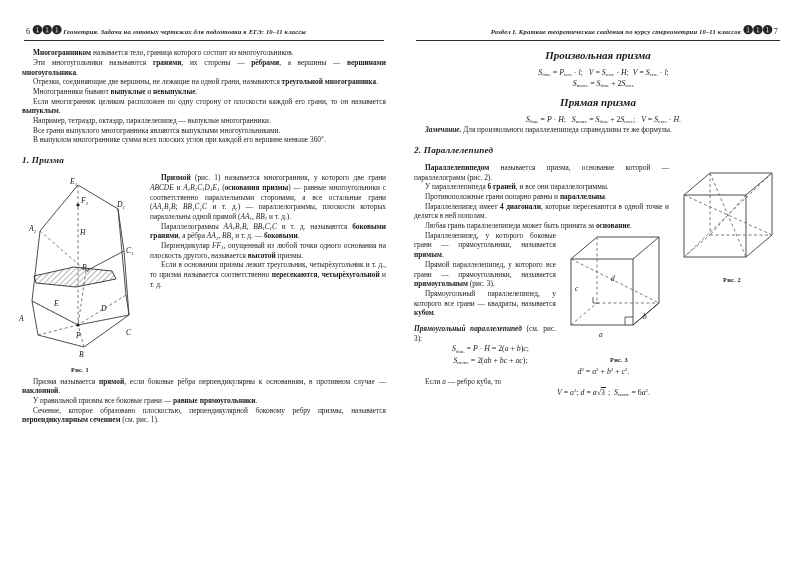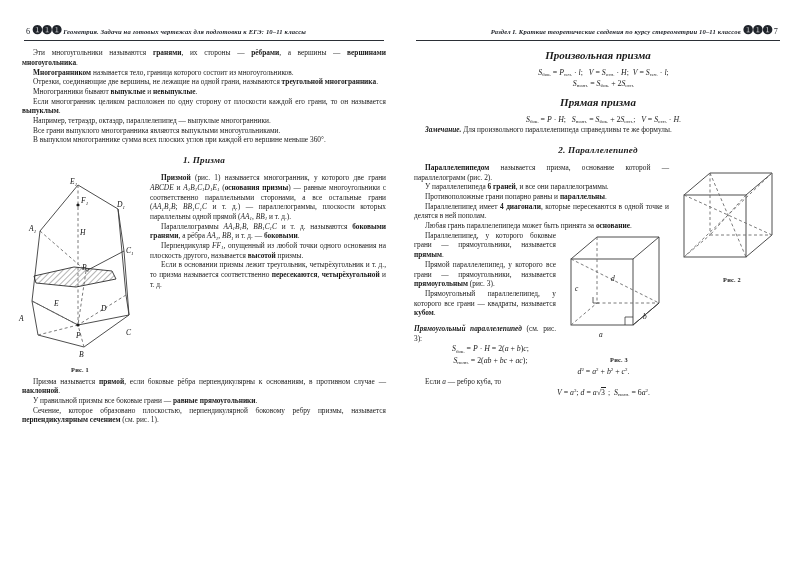--- a/index.html
+++ b/index.html
@@ -27,21 +27,21 @@
   .runhead-left{text-align:left;padding-left:4px;}
   .runhead-right{text-align:right;padding-right:4px;}
   .rule{border:0;border-top:1.4px solid #2b2f36;margin:3px 2px 7px 2px;}
 
   
   .col{font-size:7.35px;line-height:1.32;text-align:justify;}
   .col p{margin:0;text-indent:11px;}
   b{font-weight:bold;}
   i{font-style:italic;}
   .secthead{
-    text-align:center;text-indent:0;font-style:italic;font-weight:bold;
+    text-align:left;text-indent:0;font-style:italic;font-weight:bold;
     font-size:9.2px;margin:9px 0 7px 0;letter-spacing:.2px;
   }
   .formhead{
     text-align:center;text-indent:0;font-style:italic;font-weight:bold;
     font-size:11px;margin:6px 0 4px 0;
   }
   .formula{
     text-align:center;text-indent:0;font-family:"Liberation Serif",serif;
     font-size:7.8px;line-height:1.45;margin:0;white-space:nowrap;
   }
@@ -69,22 +69,22 @@
 
     <div class="runhead runhead-left">
       <span class="pg">6</span>
       <span class="dots">❶❶❶</span>
       <span>Геометрия.</span>
       <span>Задачи на готовых чертежах для подготовки к ЕГЭ: 10–11 классы</span>
     </div>
     <hr class="rule">
 
     <div class="col">
+      <p><b>Многогранником</b> называется тело, граница которого состоит из многоугольников.</p>
       <p>Эти многоугольники называются <b>гранями</b>, их стороны — <b>рёбрами</b>, а вершины — <b>вершинами многоугольника</b>.</p>
-      <p><b>Многогранником</b> называется тело, граница которого состоит из многоугольников.</p>
       <p>Отрезки, соединяющие две вершины, не лежащие на одной грани, называются <b>треугольной многогранника</b>.</p>
       <p>Многогранники бывают <b>выпуклые</b> и <b>невыпуклые</b>.</p>
       <p>Если многогранник целиком расположен по одну сторону от плоскости каждой его грани, то он называется <b>выпуклым</b>.</p>
       <p>Например, тетраэдр, октаэдр, параллелепипед — выпуклые многогранники.</p>
       <p>Все грани выпуклого многогранника являются выпуклыми многоугольниками.</p>
       <p>В выпуклом многограннике сумма всех плоских углов при каждой его вершине меньше 360°.</p>
 
       <div class="secthead">1. Призма</div>
 
       <div class="fig1wrap">

